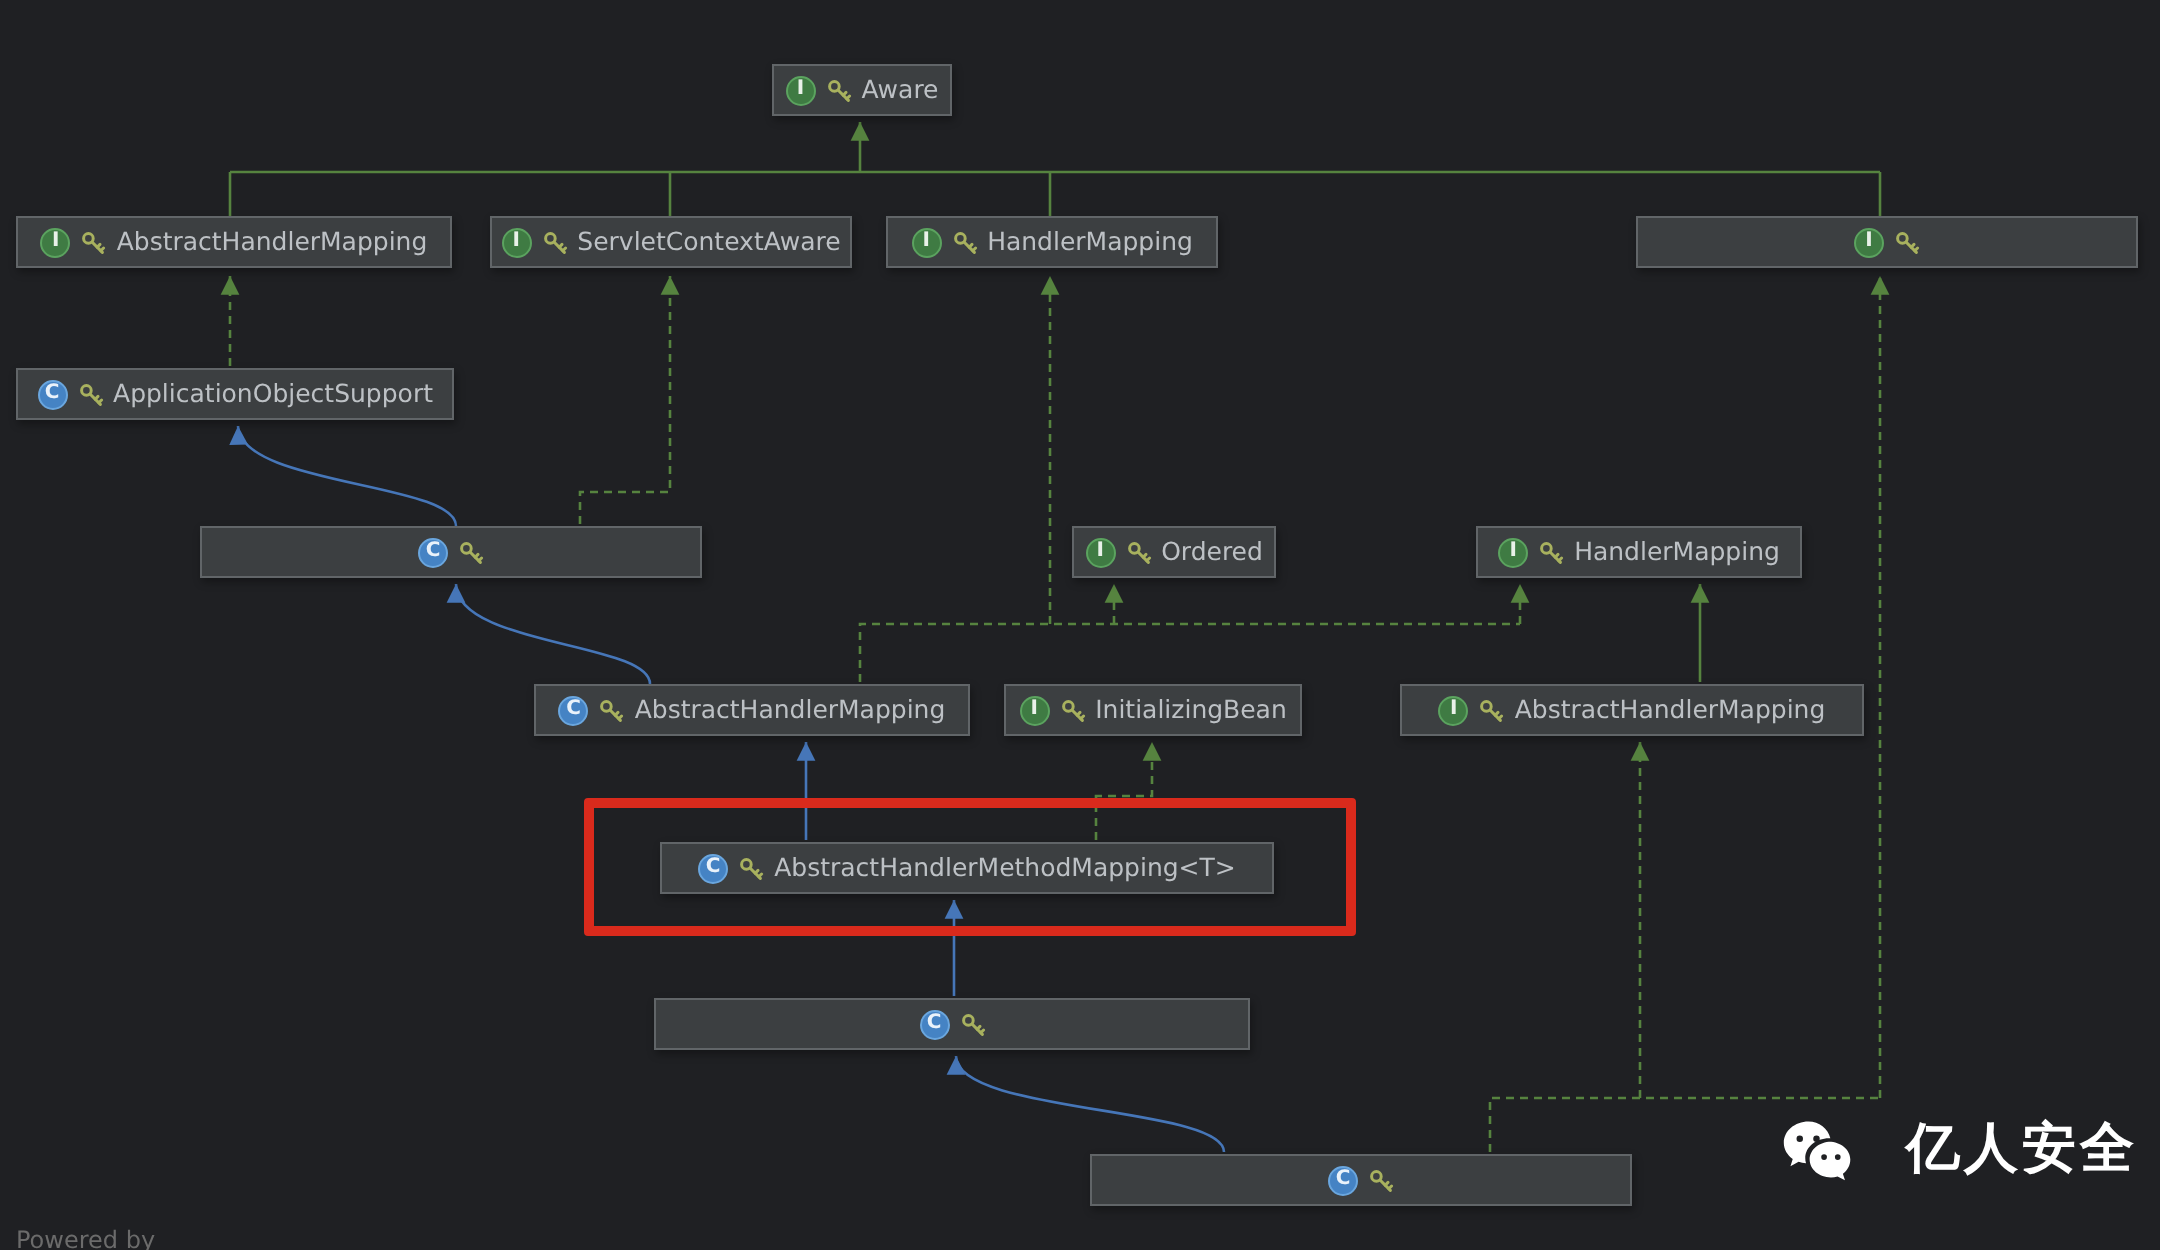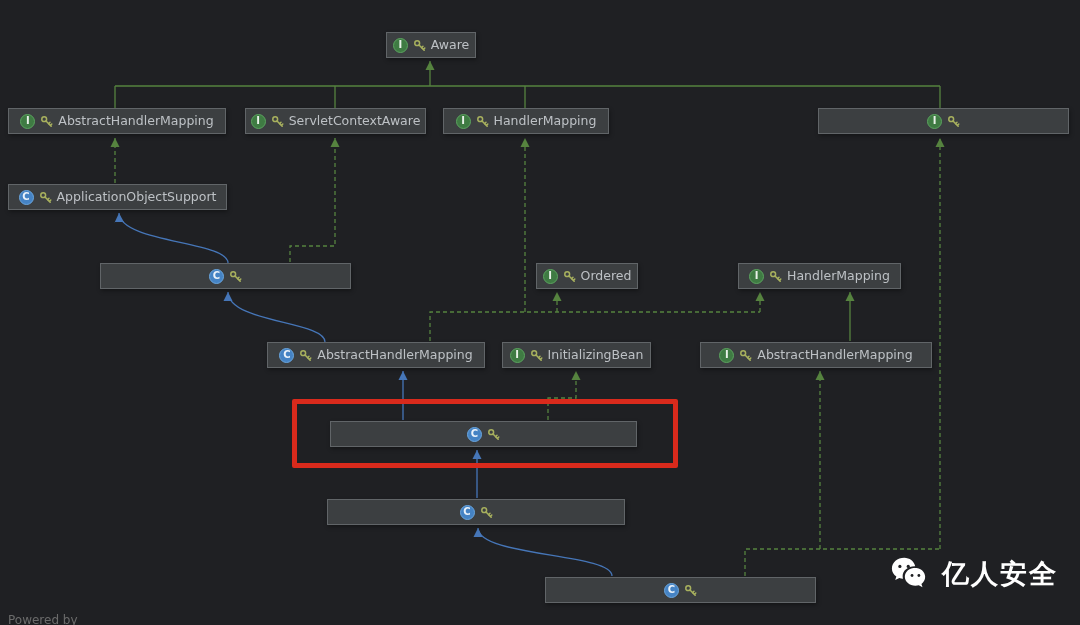--- a/index.html
+++ b/index.html
@@ -16,22 +16,22 @@
   .badge{width:15px;height:15px;border-radius:8px;display:flex;align-items:center;
          justify-content:center;font-size:10px;font-weight:700;color:#E9F1E9;flex:0 0 auto;
          box-sizing:border-box;line-height:1;}
   .badge.int{background:#3F7B43;border:1px solid #5BA35F;}
   .badge.cls{background:#4583C4;border:1px solid #6AA6DE;color:#EAF2FA;}
   .key{flex:0 0 auto;}
   .lbl{position:relative;top:-0.5px;}
   .highlight{position:absolute;left:292px;top:399px;width:386px;height:69px;
              border:5px solid #D92A1C;border-radius:2px;box-sizing:border-box;
              z-index:30;pointer-events:none;}
-  .watermark{position:absolute;left:890px;top:556px;display:flex;align-items:flex-start;
-             gap:14px;z-index:40;font-family:Liberation Serif, serif;}
+  .watermark{position:absolute;left:890px;top:556px;display:flex;align-items:flex-end;
+             gap:25px;z-index:40;font-family:Liberation Serif, serif;}
   .watermark .wm-text{color:#FFFFFF;font-size:27px;font-weight:700;letter-spacing:2px;}
   .footer{position:absolute;left:8px;top:613px;color:#6B6B6B;font-size:12px;z-index:5;}
 </style>
 </head>
 <body>
 
 <div class="canvas">
 
   <svg width="0" height="0" style="position:absolute" aria-hidden="true">
     <defs>
@@ -168,20 +168,21 @@
         <use href="#keyicon"></use>
       </svg>
     <span class="lbl">AbstractHandlerMapping</span>
   </div>
 
   <div class="node" style="left:330px;top:421px;width:307px">
     <span class="badge cls">C</span>
     <svg class="key" width="13" height="13" viewBox="0 0 13 13">
         <use href="#keyicon"></use>
       </svg>
+    <span class="lbl">AbstractHandlerMethodMapping&lt;T&gt;</span>
   </div>
 
   <div class="node" style="left:327px;top:499px;width:298px">
     <span class="badge cls">C</span>
     <svg class="key" width="13" height="13" viewBox="0 0 13 13">
         <use href="#keyicon"></use>
       </svg>
   </div>
 
   <div class="node" style="left:545px;top:577px;width:271px">

